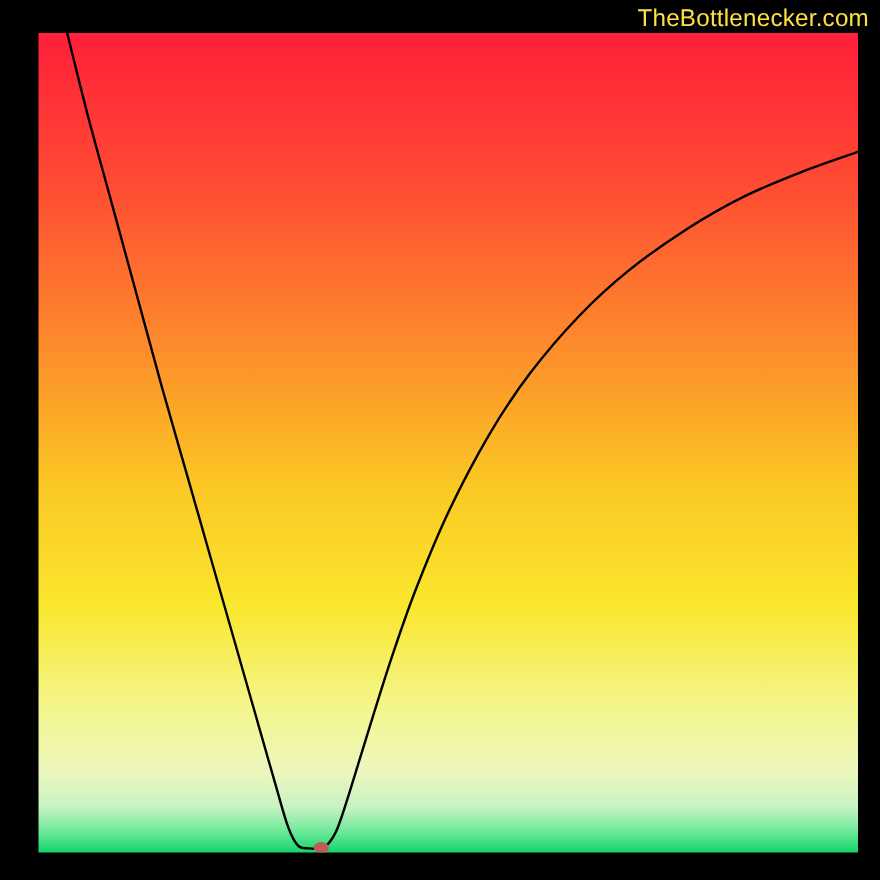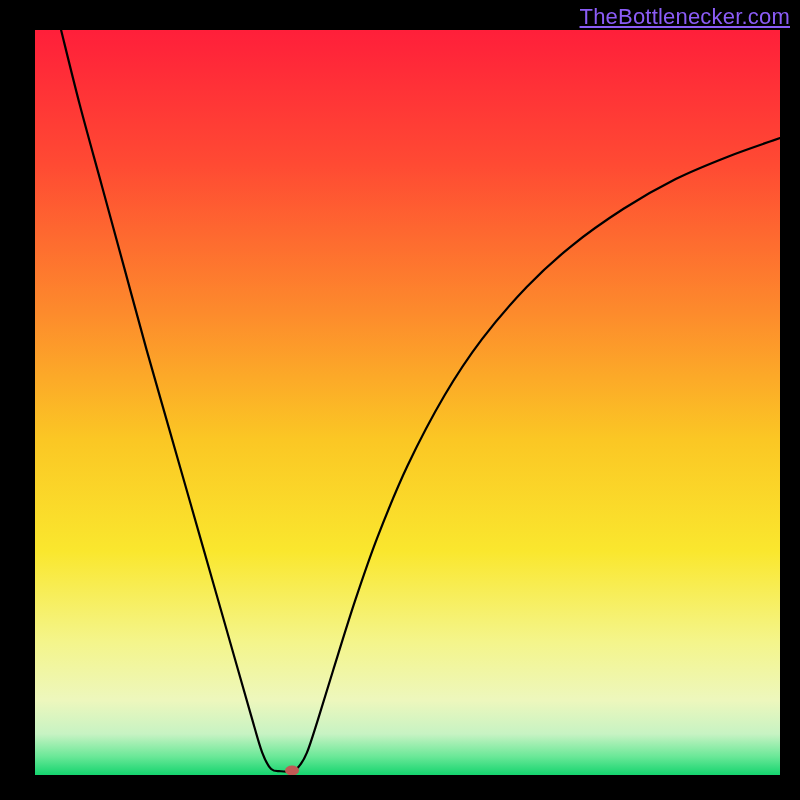--- a/index.html
+++ b/index.html
@@ -14,26 +14,25 @@
   .frame {
     position: relative;
     width: 800px;
     height: 800px;
     background: #000;
   }
   .watermark {
     position: absolute;
     top: 4px;
     right: 10px;
-    color: #8b5cf6;
+    color: #fde047;
     font-size: 22px;
     font-weight: 400;
     letter-spacing: 0.2px;
     z-index: 10;
-    text-decoration: underline;
   }
   svg {
     display: block;
   }
 </style>
 </head>
 <body>
 
 <div class="frame">
   <div class="watermark">TheBottlenecker.com</div>

